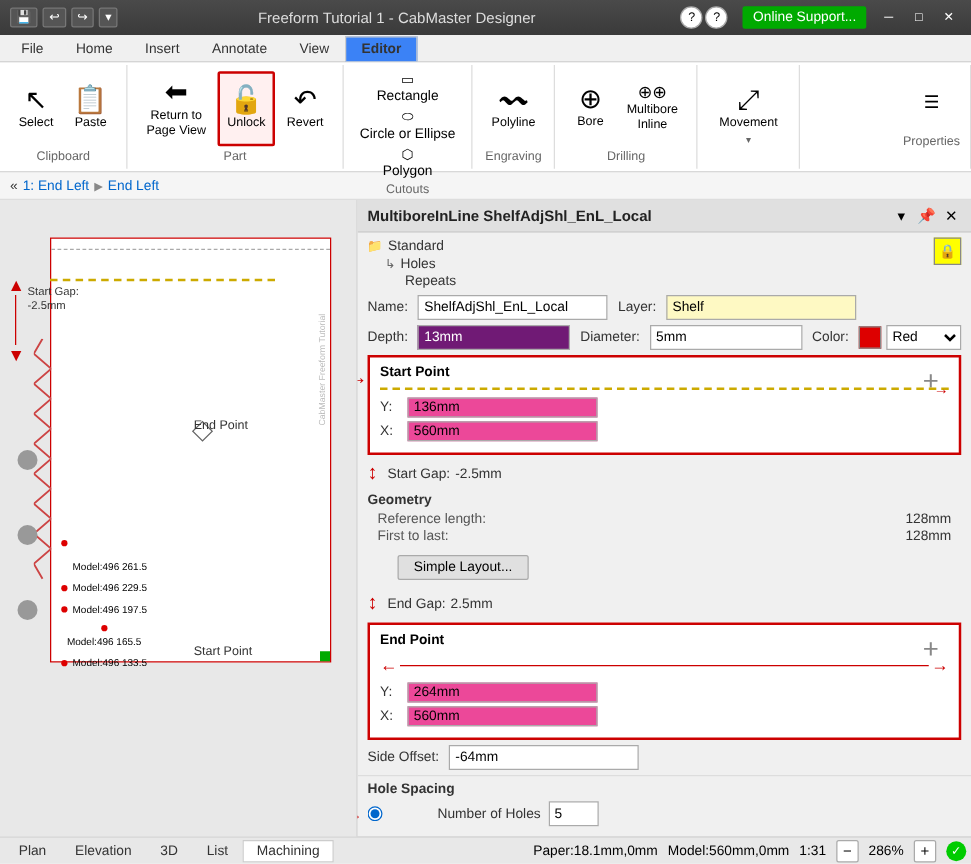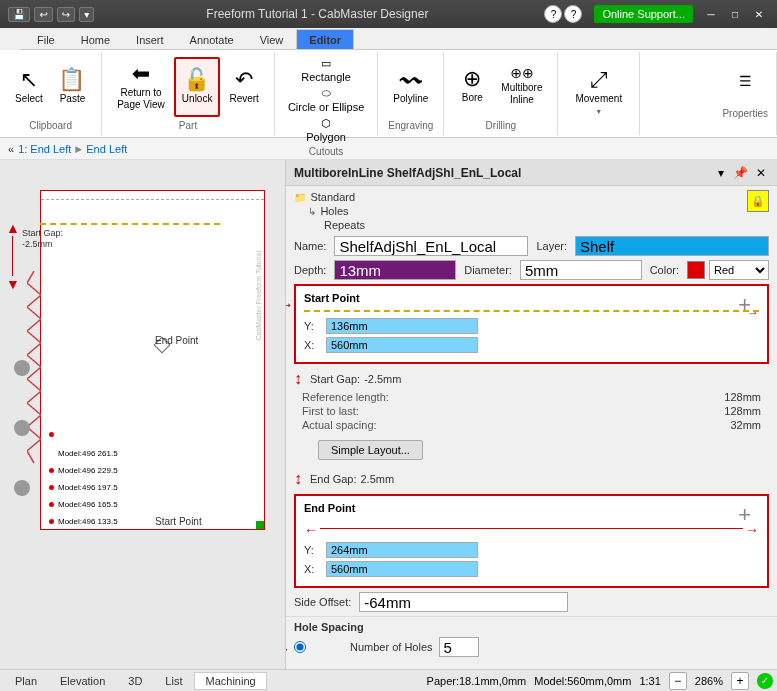--- a/index.html
+++ b/index.html
@@ -19,24 +19,23 @@
     .title-bar-center { font-size: 12px; color: #ddd; }
     .title-bar-right { display: flex; align-items: center; gap: 4px; }
     .win-btn { width: 20px; height: 16px; border: none; cursor: pointer; font-size: 10px; color: white; background: transparent; display: flex; align-items: center; justify-content: center; }
     .qs-btn { background: #555; border: 1px solid #777; color: white; padding: 1px 4px; cursor: pointer; font-size: 10px; border-radius: 2px; }
 
     
     .ribbon-tabs {
       background: #f0f0f0;
       height: 22px;
       display: flex;
-      align-items: flex-end;
+      align-items: center;
       border-bottom: 1px solid #ccc;
       padding-left: 4px;
-      margin-left: 20px;
     }
     .ribbon-tab {
       padding: 2px 12px;
       font-size: 11px;
       cursor: pointer;
       border: 1px solid transparent;
       border-bottom: none;
       color: #333;
       height: 20px;
       display: flex; align-items: center;
@@ -152,33 +151,33 @@
     .panel-tree { padding: 4px 8px; }
     .tree-item { display: flex; align-items: center; gap: 4px; padding: 1px 0; cursor: pointer; }
     .tree-icon { font-size: 10px; color: #666; }
     .tree-label { font-size: 11px; color: #333; }
 
     
     .form-row { display: flex; align-items: center; gap: 8px; margin-bottom: 4px; padding: 0 8px; }
     .form-label { font-size: 11px; color: #333; white-space: nowrap; }
     .form-input {
       border: 1px solid #aaa; background: white; padding: 1px 4px;
-      font-size: 15px; height: 20px; min-width: 60px;
+      font-size: 11px; height: 20px; min-width: 60px;
     }
     .form-input.wide { min-width: 120px; }
-    .form-input.yellow-bg { background: #0ea5e9; }
+    .form-input.yellow-bg { background: #fef9c3; }
     .form-input.orange-bg { background: #701a75; color: white; }
 
     
     .color-selector { display: flex; align-items: center; gap: 4px; }
     .color-box { width: 18px; height: 18px; background: #dd0000; border: 1px solid #888; }
     .color-dropdown { width: 60px; height: 20px; border: 1px solid #aaa; background: white; font-size: 11px; }
     .coord-row { display: flex; align-items: center; gap: 6px; margin-bottom: 3px; }
     .coord-label { font-size: 11px; color: #333; width: 16px; }
-    .coord-value { border: 1px solid #aaa; padding: 1px 4px; font-size: 11px; background: #7dd3fc; min-width: 60px; }
+    .coord-value { border: 1px solid #aaa; padding: 1px 4px; font-size: 11px; background: #ec4899; min-width: 60px; }
     
     .gap-label-area { display: flex; align-items: center; gap: 4px; padding: 2px 8px; }
     .gap-label { font-size: 11px; color: #333; }
 
     
     .section-title { font-size: 11px; font-weight: 600; color: #333; padding: 4px 8px 2px; }
     .geo-row { display: flex; justify-content: space-between; padding: 1px 16px; font-size: 11px; color: #333; }
     .geo-label { color: #555; }
     .geo-value { font-weight: 500; }
     .simple-layout-btn {
@@ -387,21 +386,21 @@
             <span style="font-size:8px;margin-top:38px;">Model:496 261.5</span>
           </div>
           <div style="display:flex;align-items:center;gap:4px;">
             <span style="width:5px;height:5px;background:#dd0000;border-radius:50%;display:inline-block;"></span>
             <span style="font-size:8px;">Model:496 229.5</span>
           </div>
           <div style="display:flex;align-items:center;gap:4px;">
             <span style="width:5px;height:5px;background:#dd0000;border-radius:50%;display:inline-block;"></span>
             <span style="font-size:8px;">Model:496 197.5</span>
           </div>
-          <div style="display:flex;align-items:center;gap:4px;">
+          <div style="display:flex;align-items:center;gap:4px;flex-direction:column;">
             <span style="width:5px;height:5px;background:#dd0000;border-radius:50%;display:inline-block;"></span>
             <span style="font-size:8px;">Model:496 165.5</span>
           </div>
           <div style="display:flex;align-items:center;gap:4px;">
             <span style="width:5px;height:5px;background:#dd0000;border-radius:50%;display:inline-block;"></span>
             <span style="font-size:8px;">Model:496 133.5</span>
           </div>
         </div>
 
         <div style="position:absolute;right:2px;top:60px;writing-mode:vertical-rl;font-size:7px;color:#bbb;transform:rotate(180deg);">CabMaster Freeform Tutorial</div>
@@ -502,31 +501,28 @@
           </div>
         </div>
       </div>
 
       <div class="gap-label-area">
         <span style="color:#cc0000;font-size:16px;margin-right:4px;">↕</span>
         <span class="gap-label">Start Gap:</span>
         <span class="gap-label" style="font-weight:500;">-2.5mm</span>
       </div>
 
+      <div class="section-title">Geometry</div>
       <div class="geo-row">
         <span class="geo-label">Reference length:</span>
         <span class="geo-value">128mm</span>
       </div>
       <div class="geo-row">
         <span class="geo-label">First to last:</span>
         <span class="geo-value">128mm</span>
-      </div>
-      <div class="geo-row">
-        <span class="geo-label">Actual spacing:</span>
-        <span class="geo-value">32mm</span>
       </div>
       <div style="padding:4px 16px;">
         <button class="simple-layout-btn">Simple Layout...</button>
       </div>
 
       <div class="gap-label-area">
         <span style="color:#cc0000;font-size:16px;margin-right:4px;">↕</span>
         <span class="gap-label">End Gap:</span>
         <span class="gap-label" style="font-weight:500;">2.5mm</span>
       </div>

